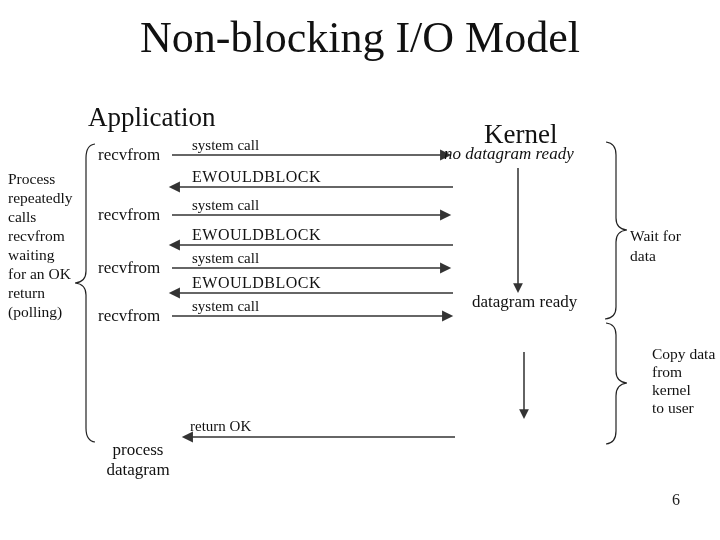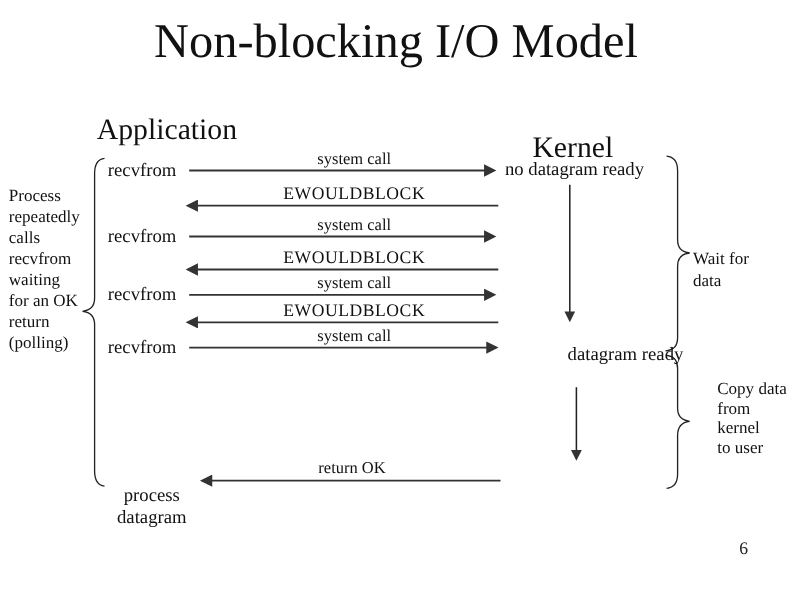--- a/index.html
+++ b/index.html
@@ -19,21 +19,21 @@
     left: 0; right: 0; top: 12px;
     text-align: center;
     font-size: 44px;
     letter-spacing: 0px;
   }
   .colhead { font-size: 27px; }
   .body17 { font-size: 17px; }
   .arrowlbl {
     position: absolute;
     left: 192px; width: 260px;
-    text-align: center;
+    text-align: left;
     font-size: 15px;
   }
   .ewlbl { font-size: 16px; letter-spacing: 0.5px; }
   .note { font-size: 15.5px; line-height: 19px; }
   .svglayer { position: absolute; left: 0; top: 0; }
   .pagenum { font-size: 16px; color: #222; }
 </style>
 </head>
 <body>
 
@@ -79,22 +79,22 @@
 
   <div class="arrowlbl" style="top:137px;">system call</div>
   <div class="arrowlbl" style="top:197px;">system call</div>
   <div class="arrowlbl" style="top:250px;">system call</div>
   <div class="arrowlbl" style="top:298px;">system call</div>
 
   <div class="arrowlbl ewlbl" style="top:168px;">EWOULDBLOCK</div>
   <div class="arrowlbl ewlbl" style="top:226px;">EWOULDBLOCK</div>
   <div class="arrowlbl ewlbl" style="top:274px;">EWOULDBLOCK</div>
 
-  <div class="abs body17" style="left:459px; top:144px;">no datagram ready</div>
-  <div class="abs body17" style="left:472px; top:312px;margin-left:44px;">datagram ready</div>
+  <div class="abs body17" style="left:444px; top:144px;font-style:italic;">no datagram ready</div>
+  <div class="abs body17" style="left:472px; top:292px;">datagram ready</div>
 
   <div class="arrowlbl" style="top:418px; left:190px; width:260px;">return OK</div>
 
   <div class="abs body17 pre" style="left:82px; top:440px; width:112px; text-align:center; line-height:20px; white-space:pre-line;">process
 datagram</div>
 
   <div class="abs note pre" style="left:8px; top:169px;">Process
 repeatedly
 calls
 recvfrom

